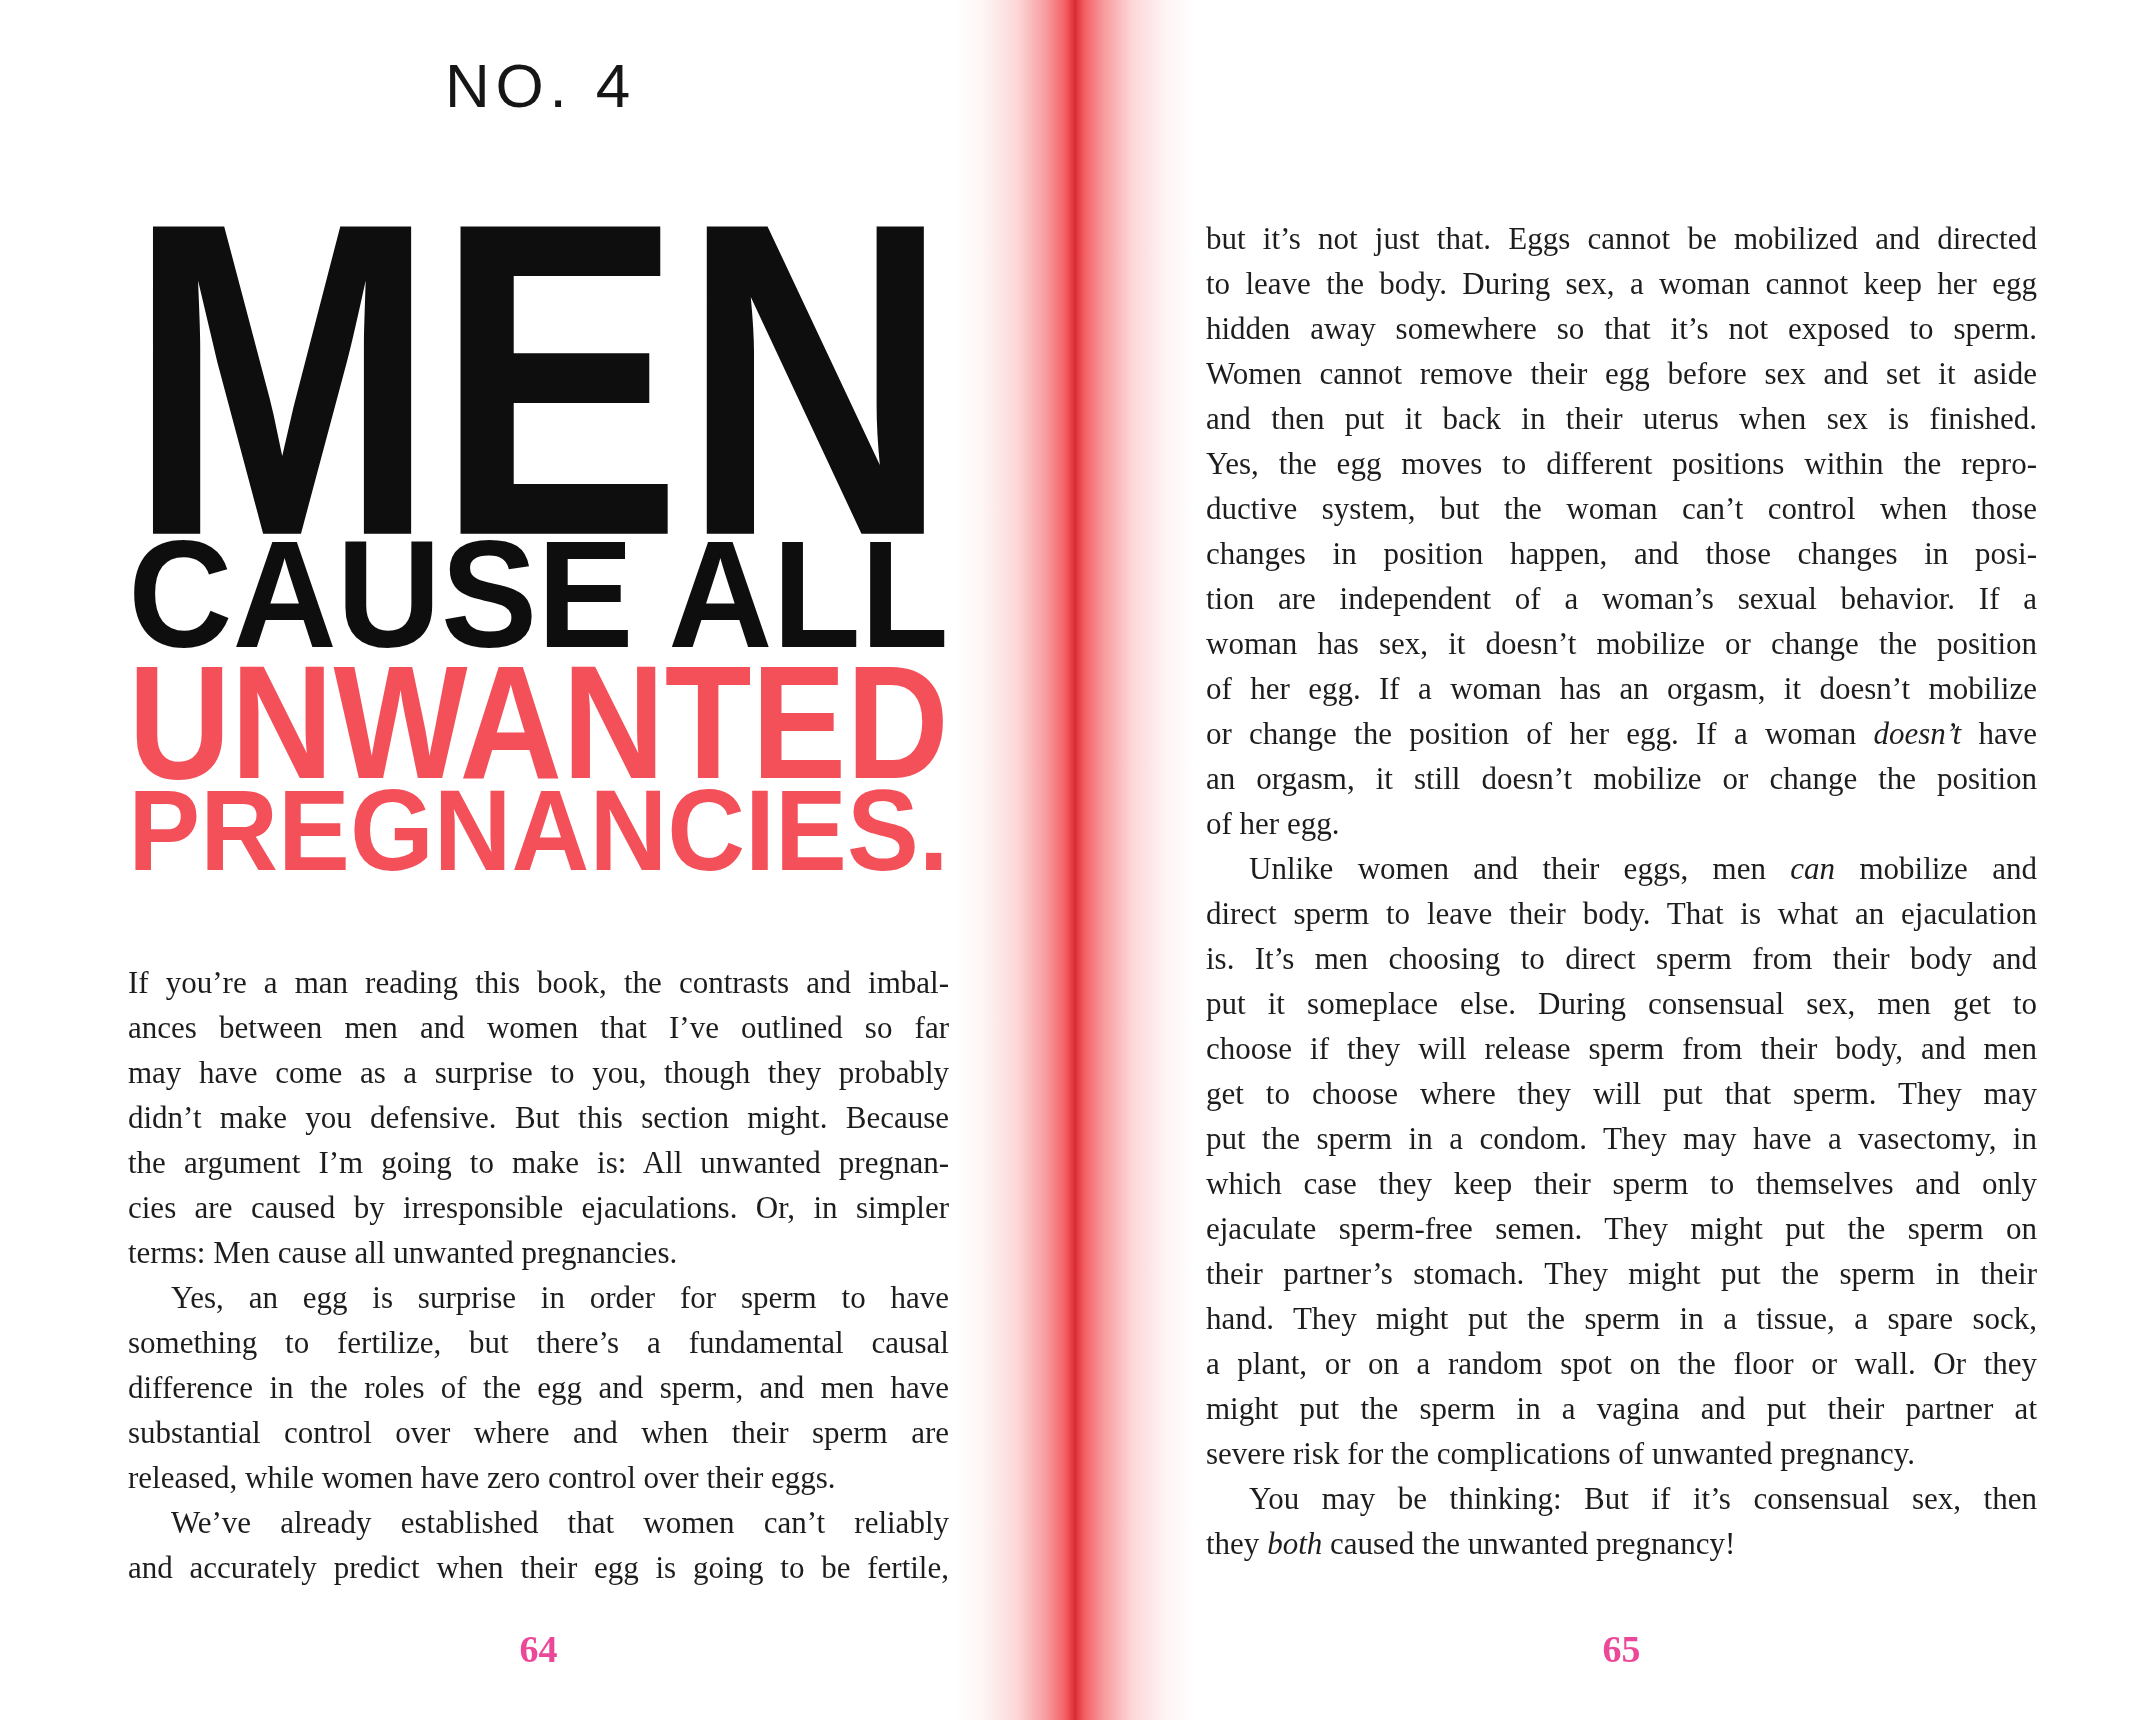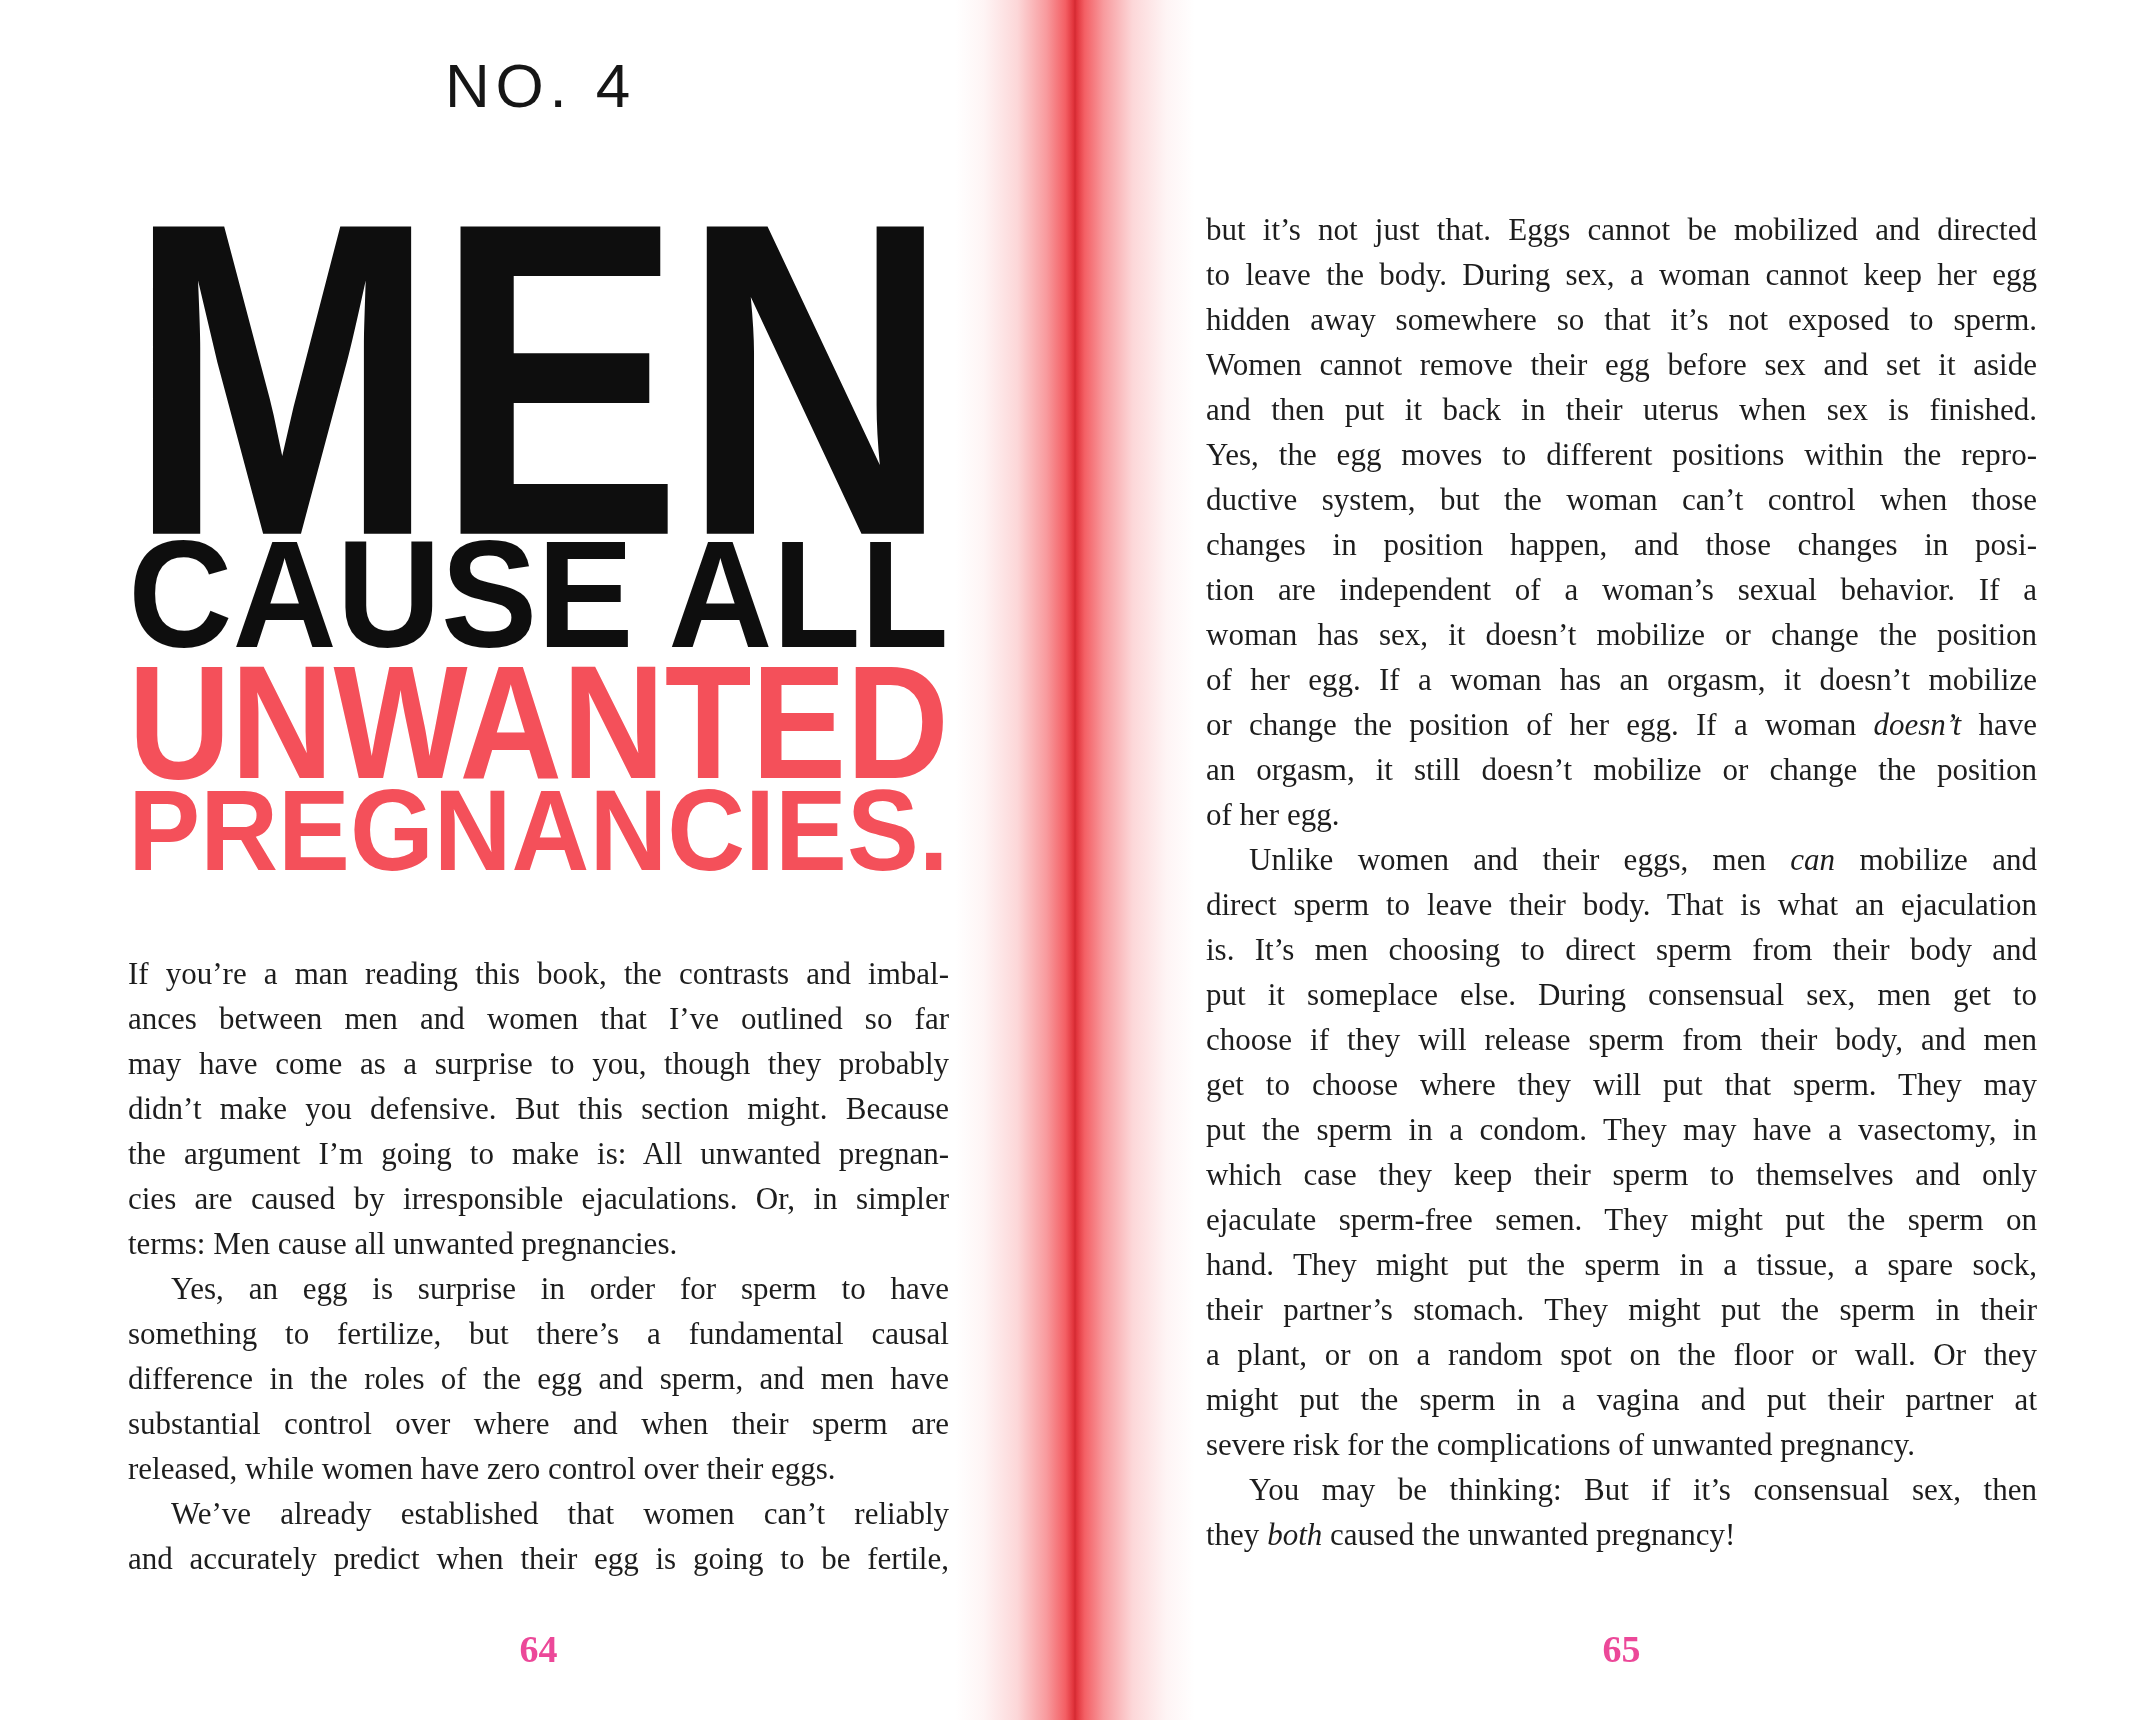--- a/index.html
+++ b/index.html
@@ -48,21 +48,21 @@
     color: #161616;
     white-space: nowrap;
   }
 
   .title-svg { position: absolute; left: 0; top: 178px; }
   .title-svg text {
     font-family: "Liberation Sans", sans-serif;
     font-weight: bold;
   }
 
-  .bodycol { position: absolute; left: 0; width: 100%; }
+  .bodycol { position: absolute; left: 0; width: 100%; margin-top: 9px; }
   .body-left  { top: 951px; }
   .body-right { top: 207px; }
 
   .line {
     height: 45px;
     line-height: 45px;
     font-size: 31px;
     text-align: justify;
     text-align-last: justify;
     overflow: hidden;
@@ -137,22 +137,22 @@
       <div class="line last">of her egg.</div>
       <div class="line indent">Unlike women and their eggs, men <i>can</i> mobilize and</div>
       <div class="line">direct sperm to leave their body. That is what an ejaculation</div>
       <div class="line">is. It’s men choosing to direct sperm from their body and</div>
       <div class="line">put it someplace else. During consensual sex, men get to</div>
       <div class="line">choose if they will release sperm from their body, and men</div>
       <div class="line">get to choose where they will put that sperm. They may</div>
       <div class="line">put the sperm in a condom. They may have a vasectomy, in</div>
       <div class="line">which case they keep their sperm to themselves and only</div>
       <div class="line">ejaculate sperm-free semen. They might put the sperm on</div>
+      <div class="line">their partner’s stomach. They might put the sperm in their</div>
       <div class="line">hand. They might put the sperm in a tissue, a spare sock,</div>
-      <div class="line">their partner’s stomach. They might put the sperm in their</div>
       <div class="line">a plant, or on a random spot on the floor or wall. Or they</div>
       <div class="line">might put the sperm in a vagina and put their partner at</div>
       <div class="line last">severe risk for the complications of unwanted pregnancy.</div>
       <div class="line indent">You may be thinking: But if it’s consensual sex, then</div>
       <div class="line last">they <i>both</i> caused the unwanted pregnancy!</div>
     </div>
 
   <div class="page-num">65</div>
 </div>
 

